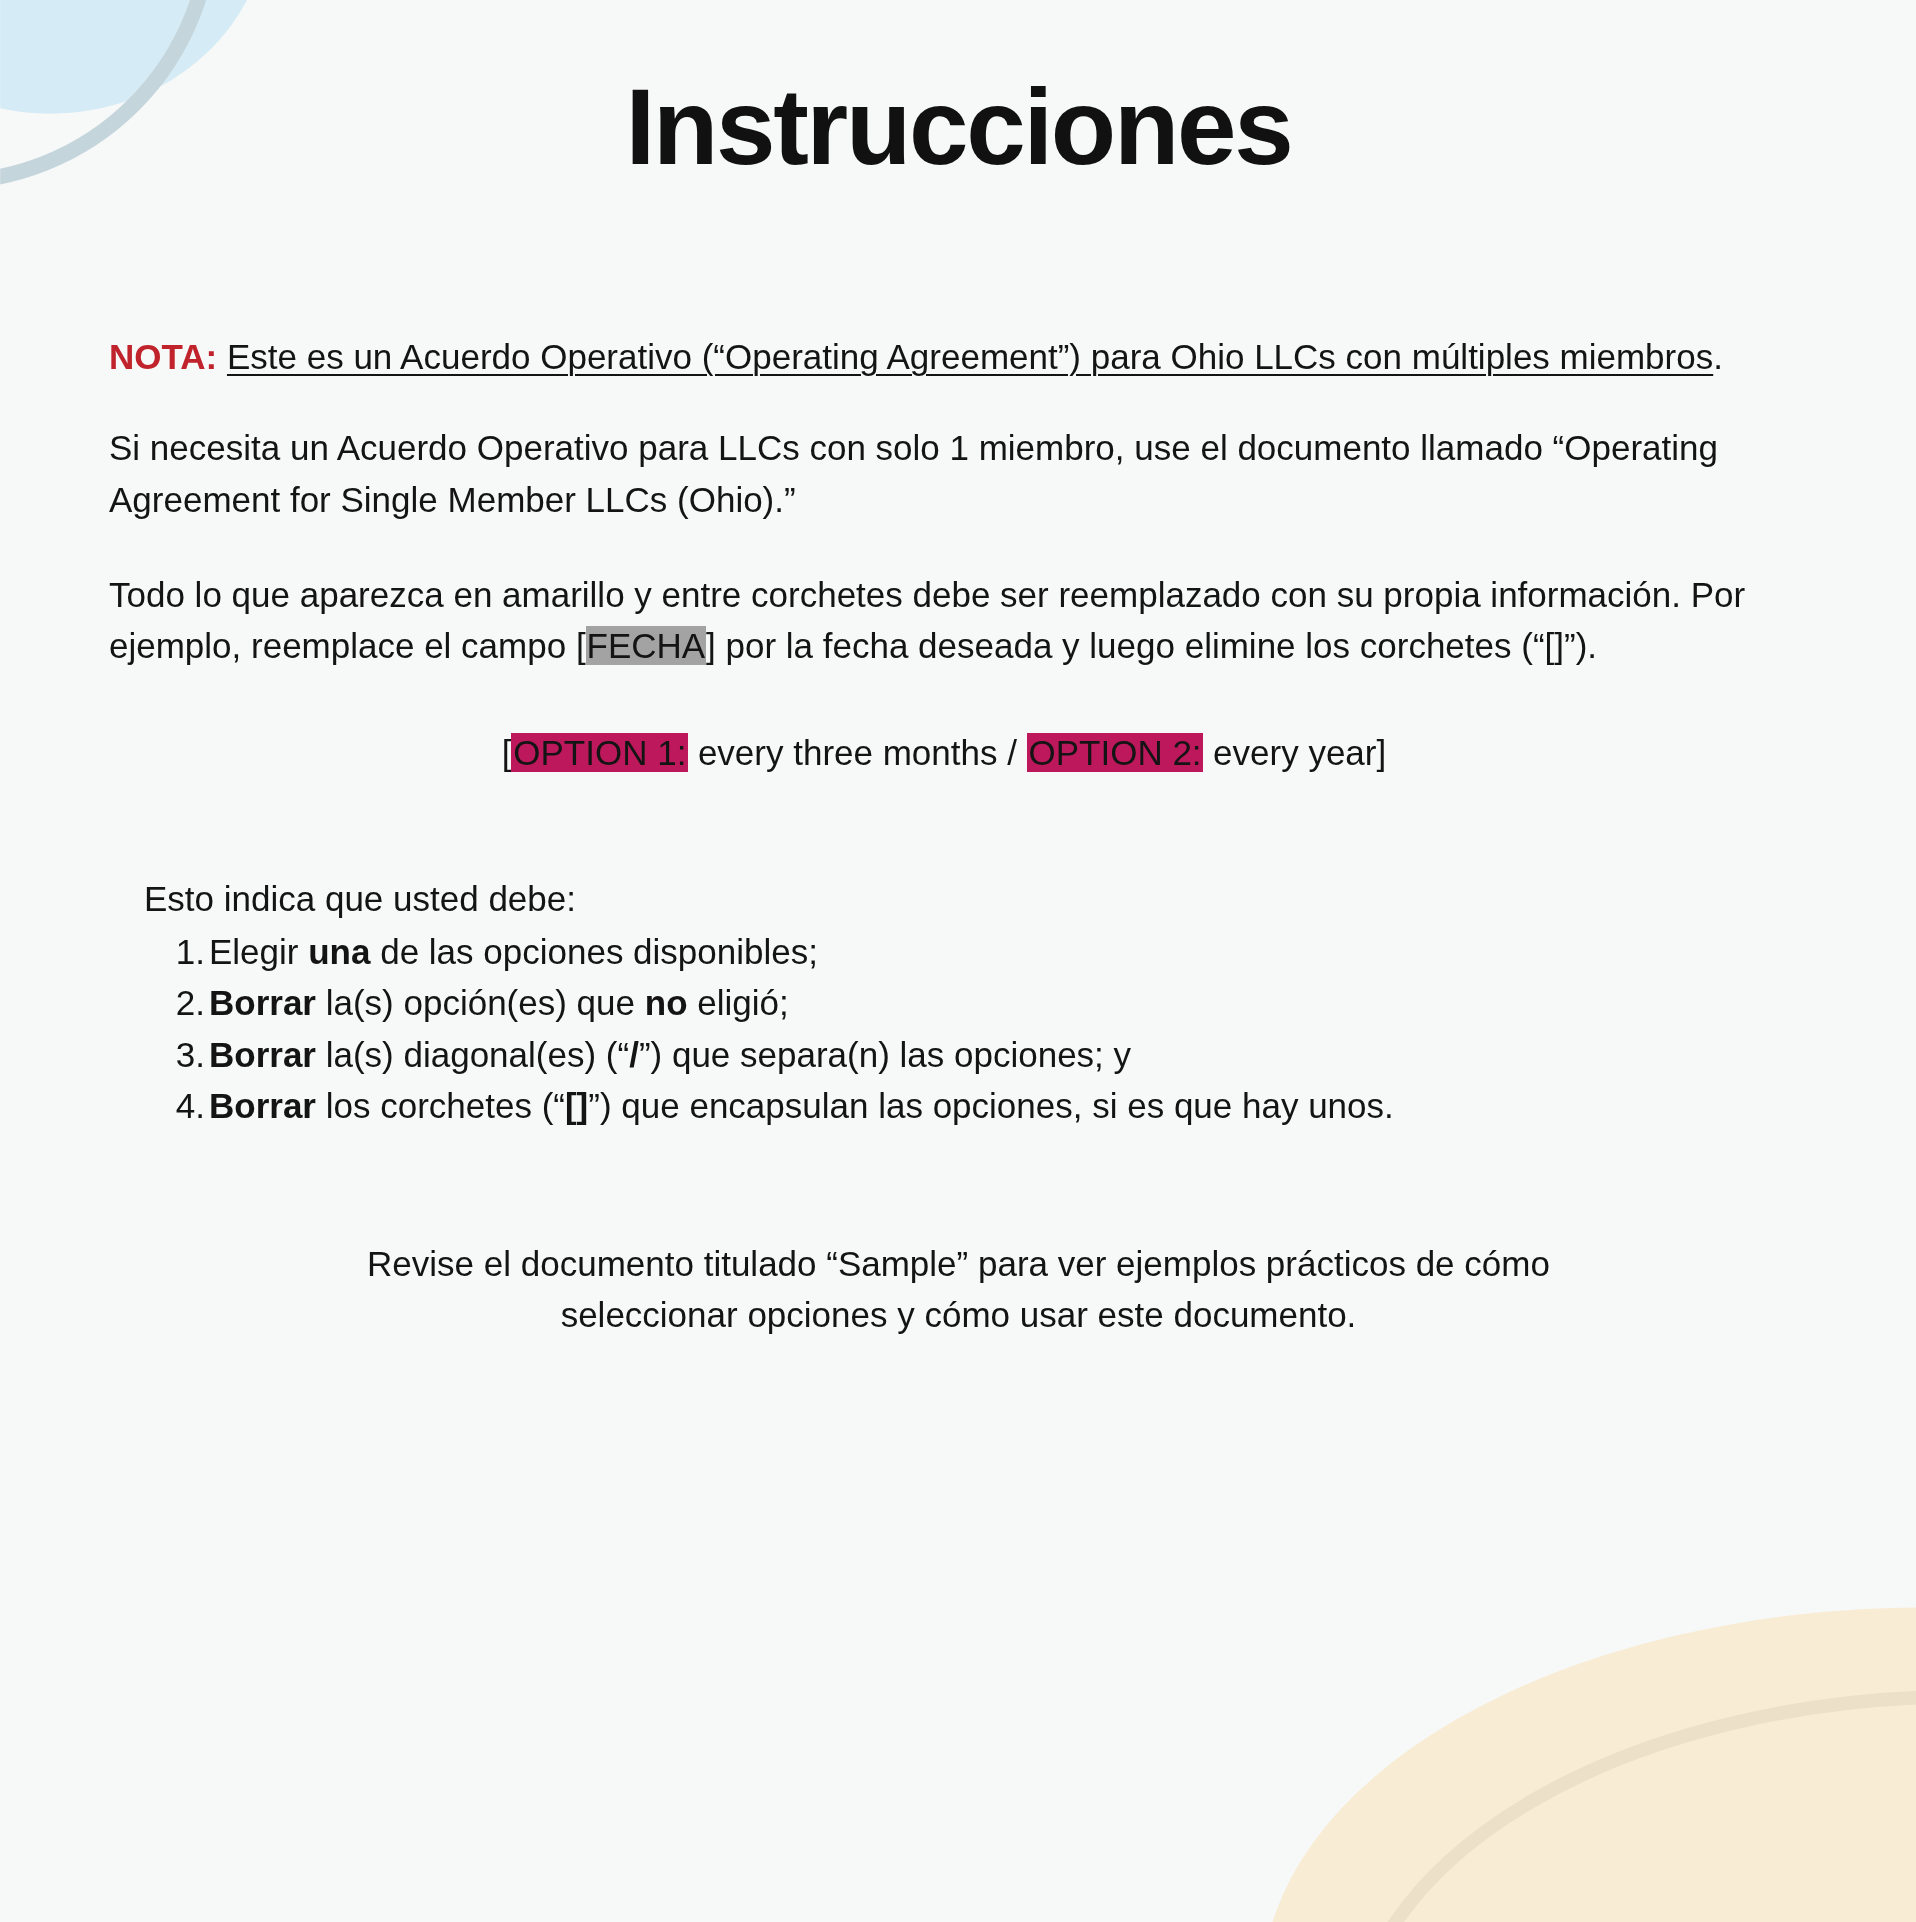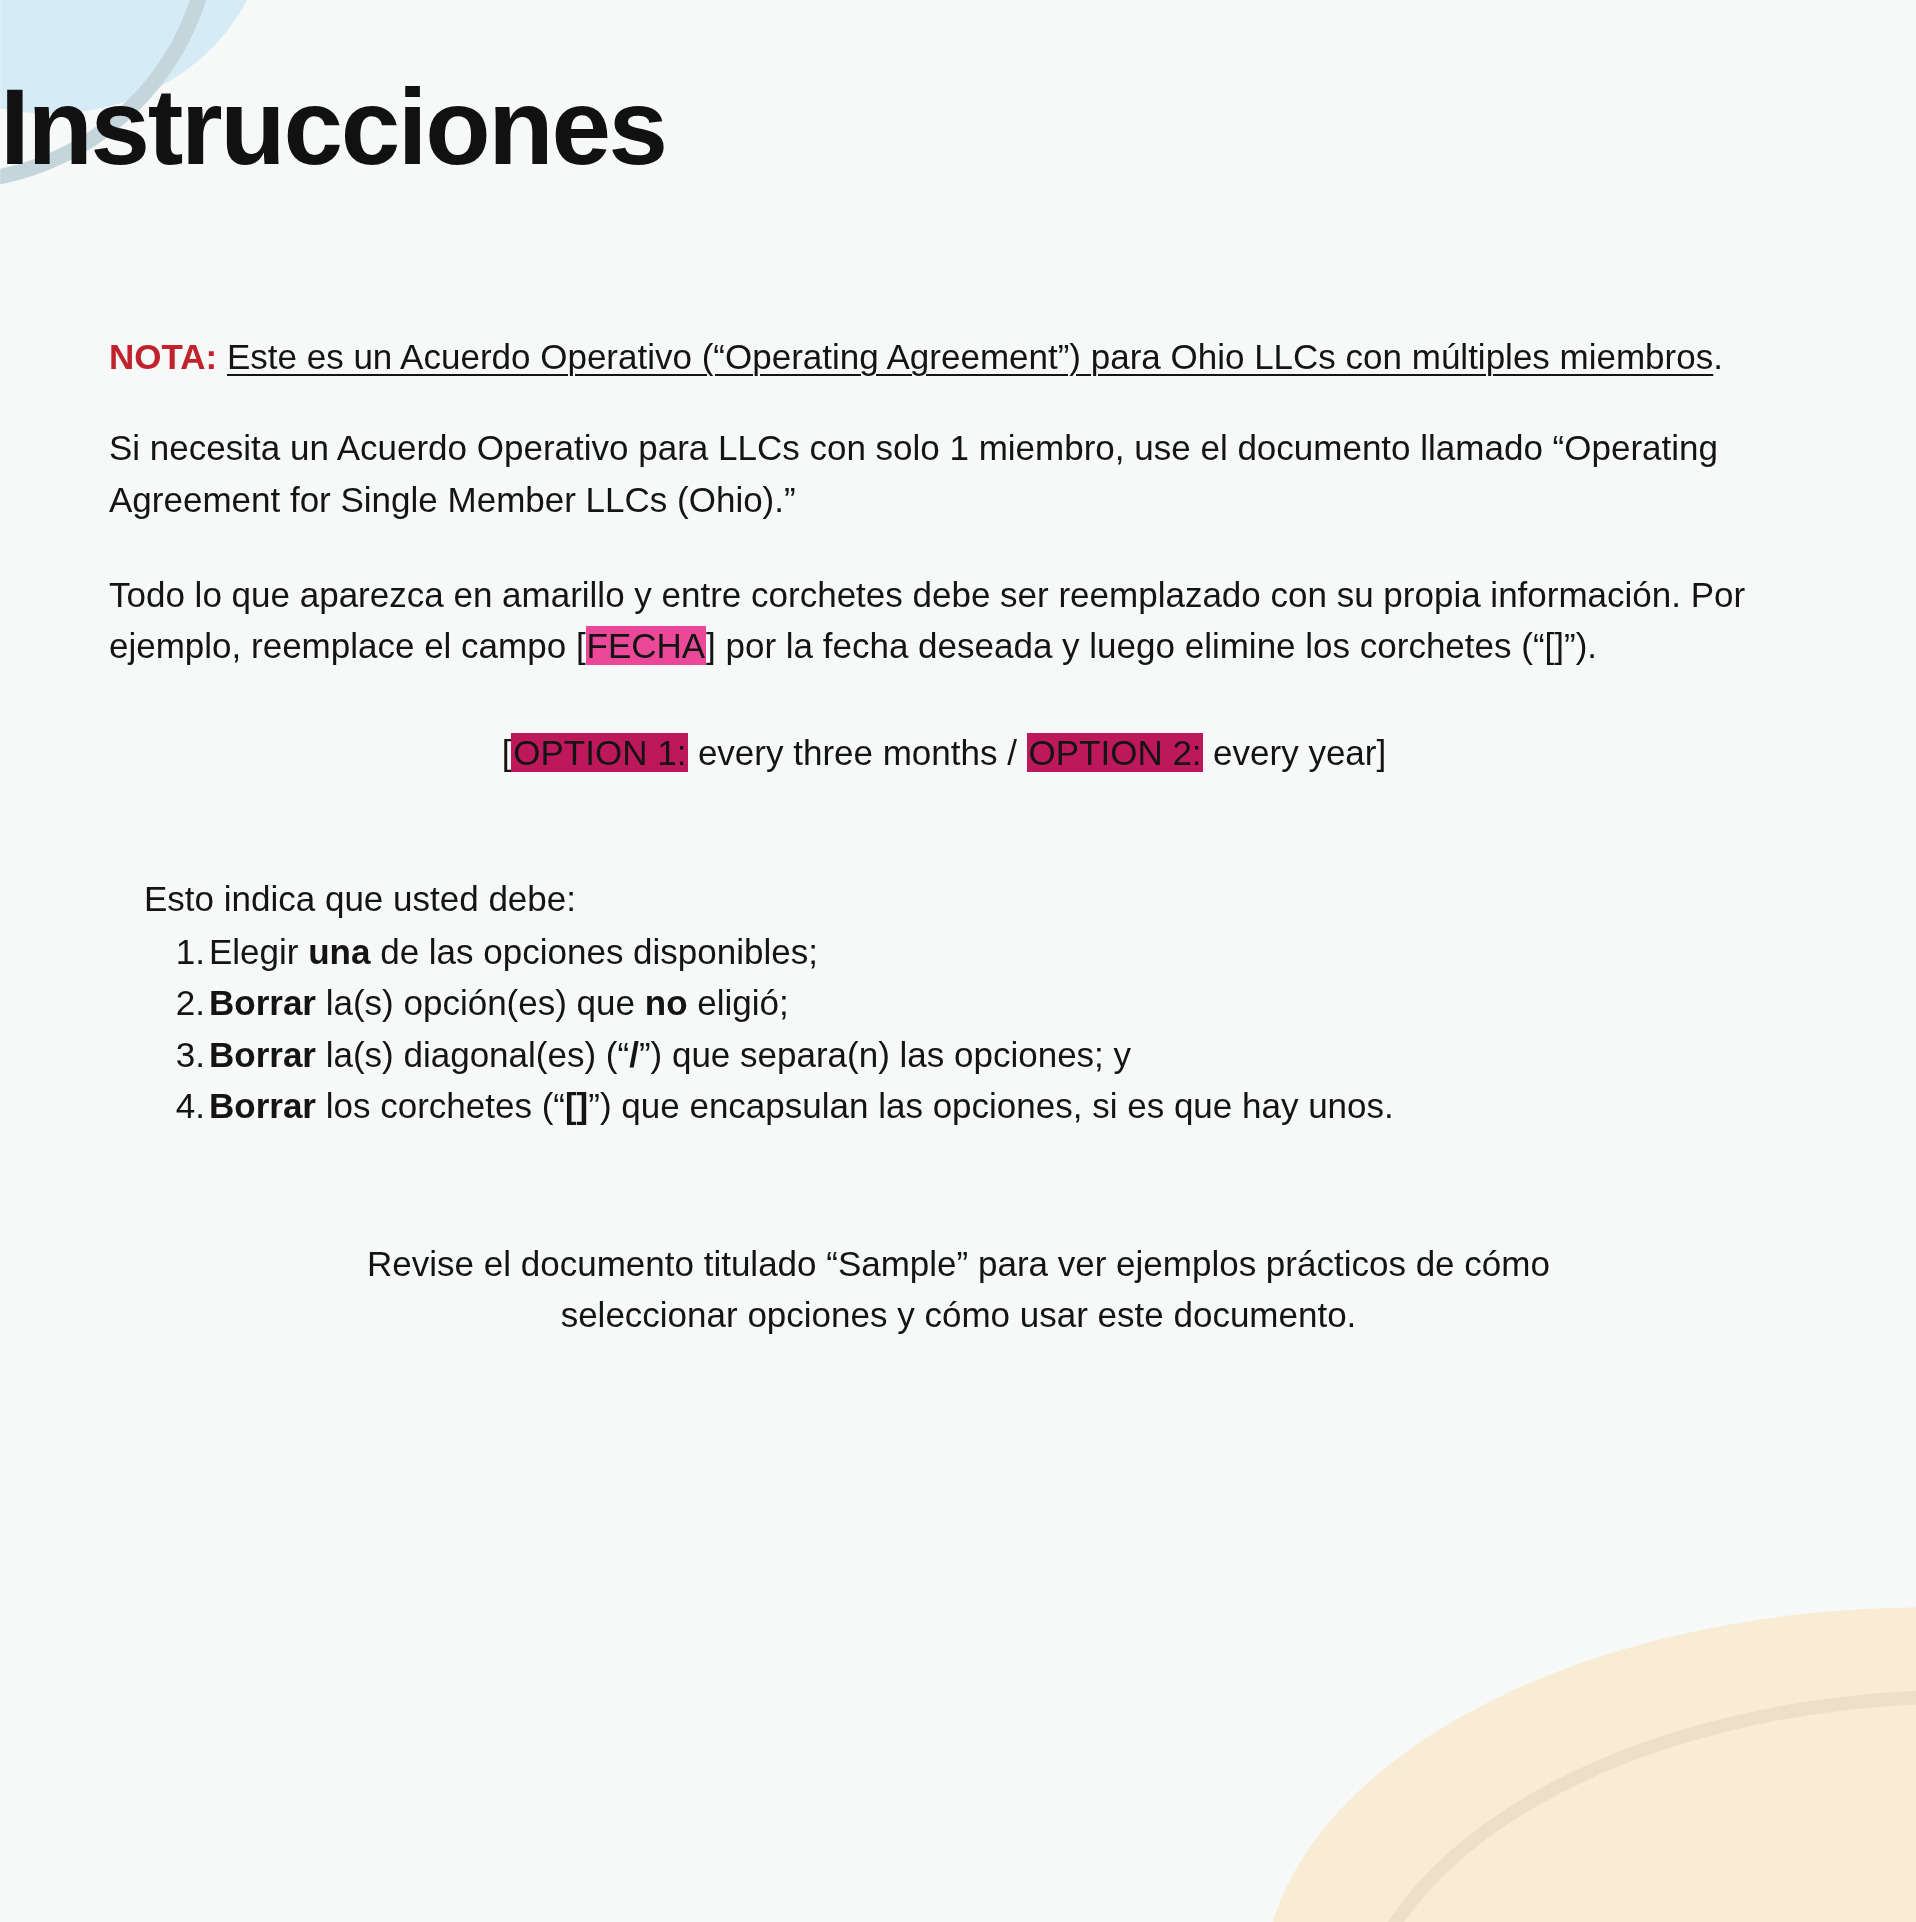--- a/index.html
+++ b/index.html
@@ -30,21 +30,21 @@
   
   .page {
     position: relative;
     z-index: 2;
     width: 1917px;
     height: 1923px;
     padding: 0;
   }
 
   .title {
-    text-align: left;
+    text-align: center;
     font-size: 107px;
     font-weight: 800;
     letter-spacing: -2.3px;
     color: #111111;
     margin-top: 71px;
     line-height: 1.05;
   }
 
   .body-col {
     margin: 0 auto;
@@ -71,21 +71,21 @@
   .uline {
     text-decoration: underline;
     text-decoration-thickness: 2.3px;
     text-underline-offset: 4.5px;
   }
 
   .para-2 { margin-top: 40px; }
   .para-3 { margin-top: 44px; }
 
   .hl-yellow {
-    background: #ec4899;
+    background: #a3a3a3;
     padding: 0 0.9px;
   }
 
   .hl-cyan {
     background: #be185d;
     padding: 0 1.8px;
   }
 
   .azul-line {
     margin-top: 115px;

